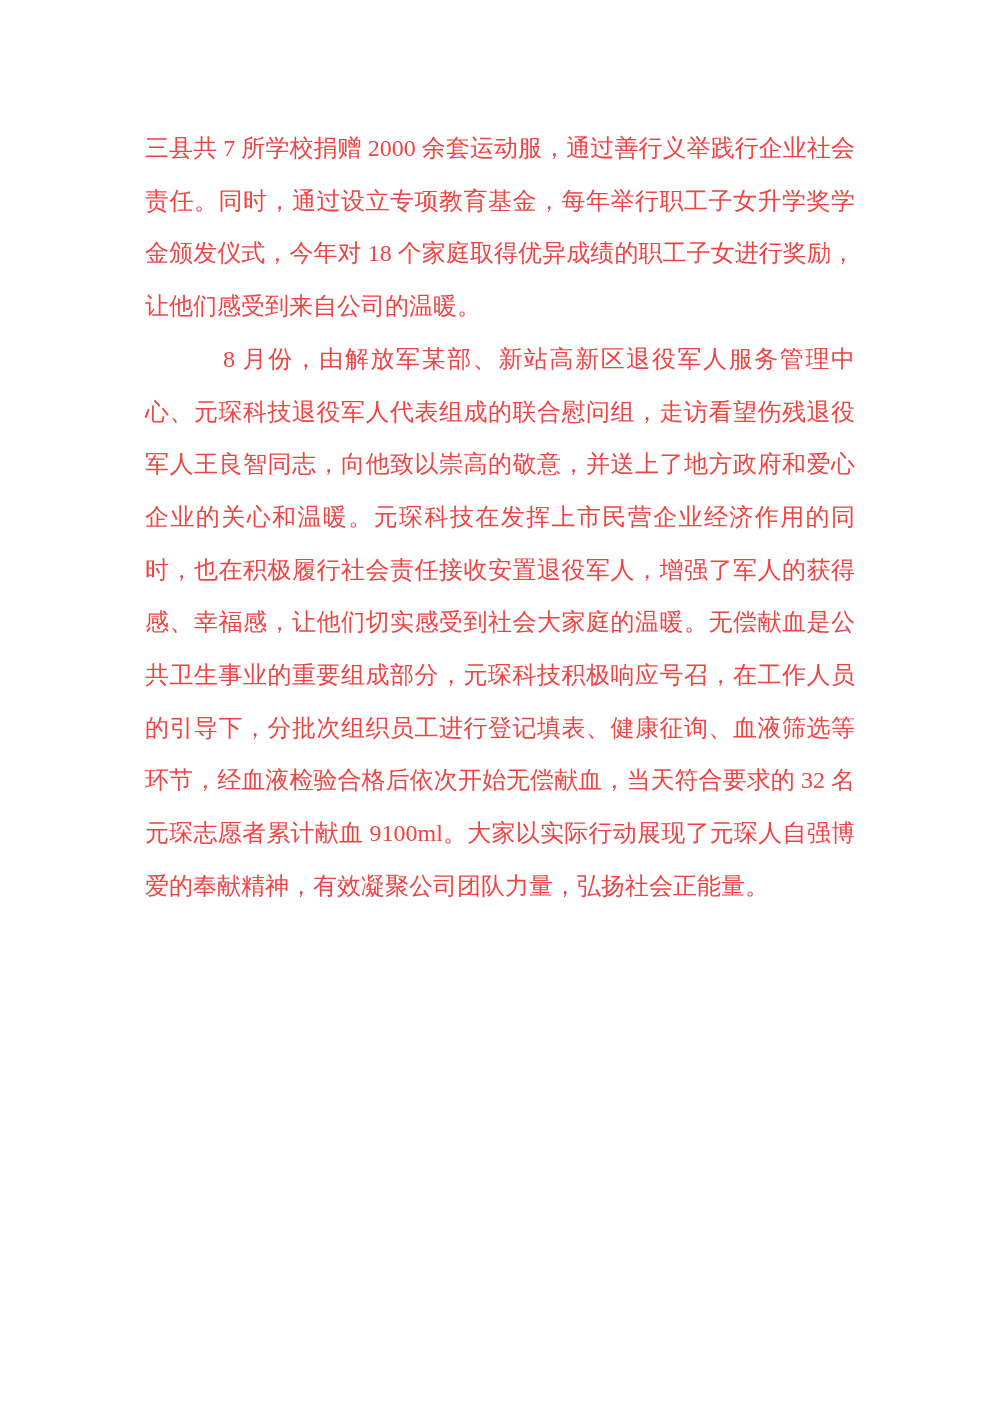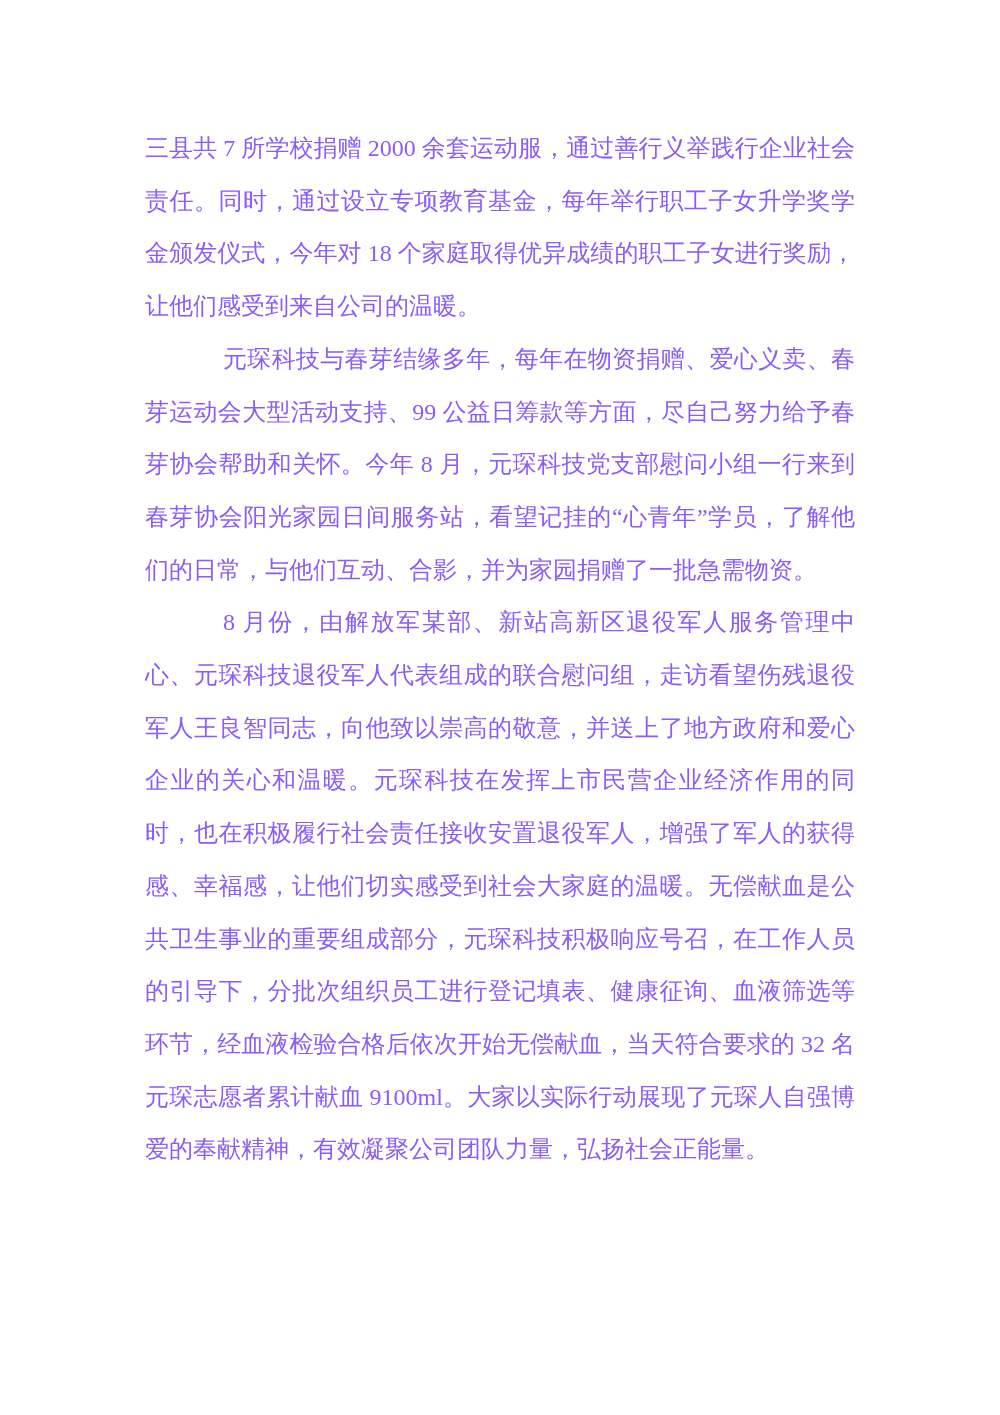--- a/index.html
+++ b/index.html
@@ -7,21 +7,21 @@
     padding: 0;
     background: #ffffff;
   }
   .page {
     position: relative;
     width: 1000px;
     height: 1415px;
     background: #ffffff;
     overflow: hidden;
     font-family: "Liberation Serif", "DejaVu Serif", serif;
-    color: #8b5cf6;
+    color: #ef4444;
   }
   .doc-content {
     position: absolute;
     left: 145px;
     top: 122px;
     width: 710px;
   }
   .para {
     margin: 0;
     padding: 0;
@@ -34,16 +34,15 @@
   .para.indent {
     text-indent: 78px;
   }
 </style>
 </head>
 <body>
 
 <div class="page">
   <div class="doc-content">
     <p class="para">三县共 7 所学校捐赠 2000 余套运动服，通过善行义举践行企业社会责任。同时，通过设立专项教育基金，每年举行职工子女升学奖学金颁发仪式，今年对 18 个家庭取得优异成绩的职工子女进行奖励，让他们感受到来自公司的温暖。</p>
-    <p class="para indent">元琛科技与春芽结缘多年，每年在物资捐赠、爱心义卖、春芽运动会大型活动支持、99 公益日筹款等方面，尽自己努力给予春芽协会帮助和关怀。今年 8 月，元琛科技党支部慰问小组一行来到春芽协会阳光家园日间服务站，看望记挂的“心青年”学员，了解他们的日常，与他们互动、合影，并为家园捐赠了一批急需物资。</p>
     <p class="para indent">8 月份，由解放军某部、新站高新区退役军人服务管理中心、元琛科技退役军人代表组成的联合慰问组，走访看望伤残退役军人王良智同志，向他致以崇高的敬意，并送上了地方政府和爱心企业的关心和温暖。元琛科技在发挥上市民营企业经济作用的同时，也在积极履行社会责任接收安置退役军人，增强了军人的获得感、幸福感，让他们切实感受到社会大家庭的温暖。无偿献血是公共卫生事业的重要组成部分，元琛科技积极响应号召，在工作人员的引导下，分批次组织员工进行登记填表、健康征询、血液筛选等环节，经血液检验合格后依次开始无偿献血，当天符合要求的 32 名元琛志愿者累计献血 9100ml。大家以实际行动展现了元琛人自强博爱的奉献精神，有效凝聚公司团队力量，弘扬社会正能量。</p>
   </div>
 </div>
 
 </body></html>

